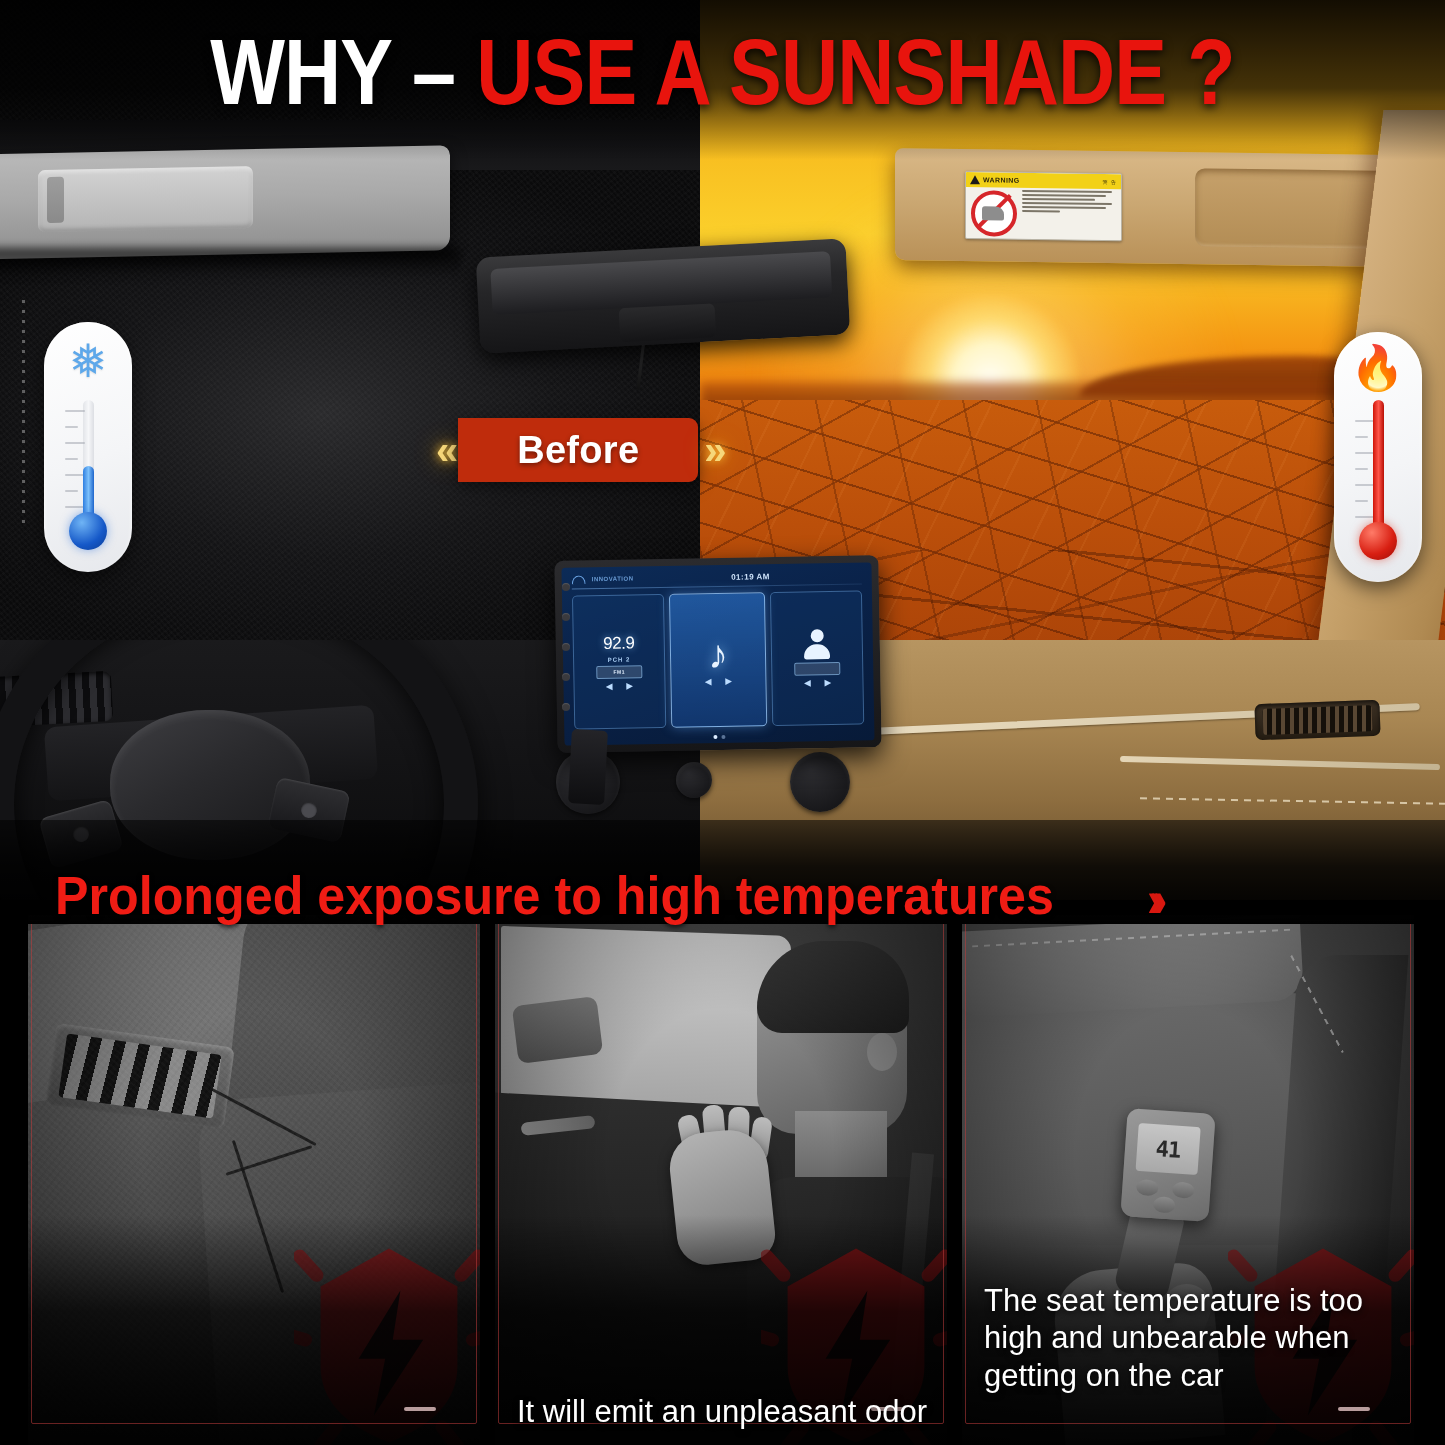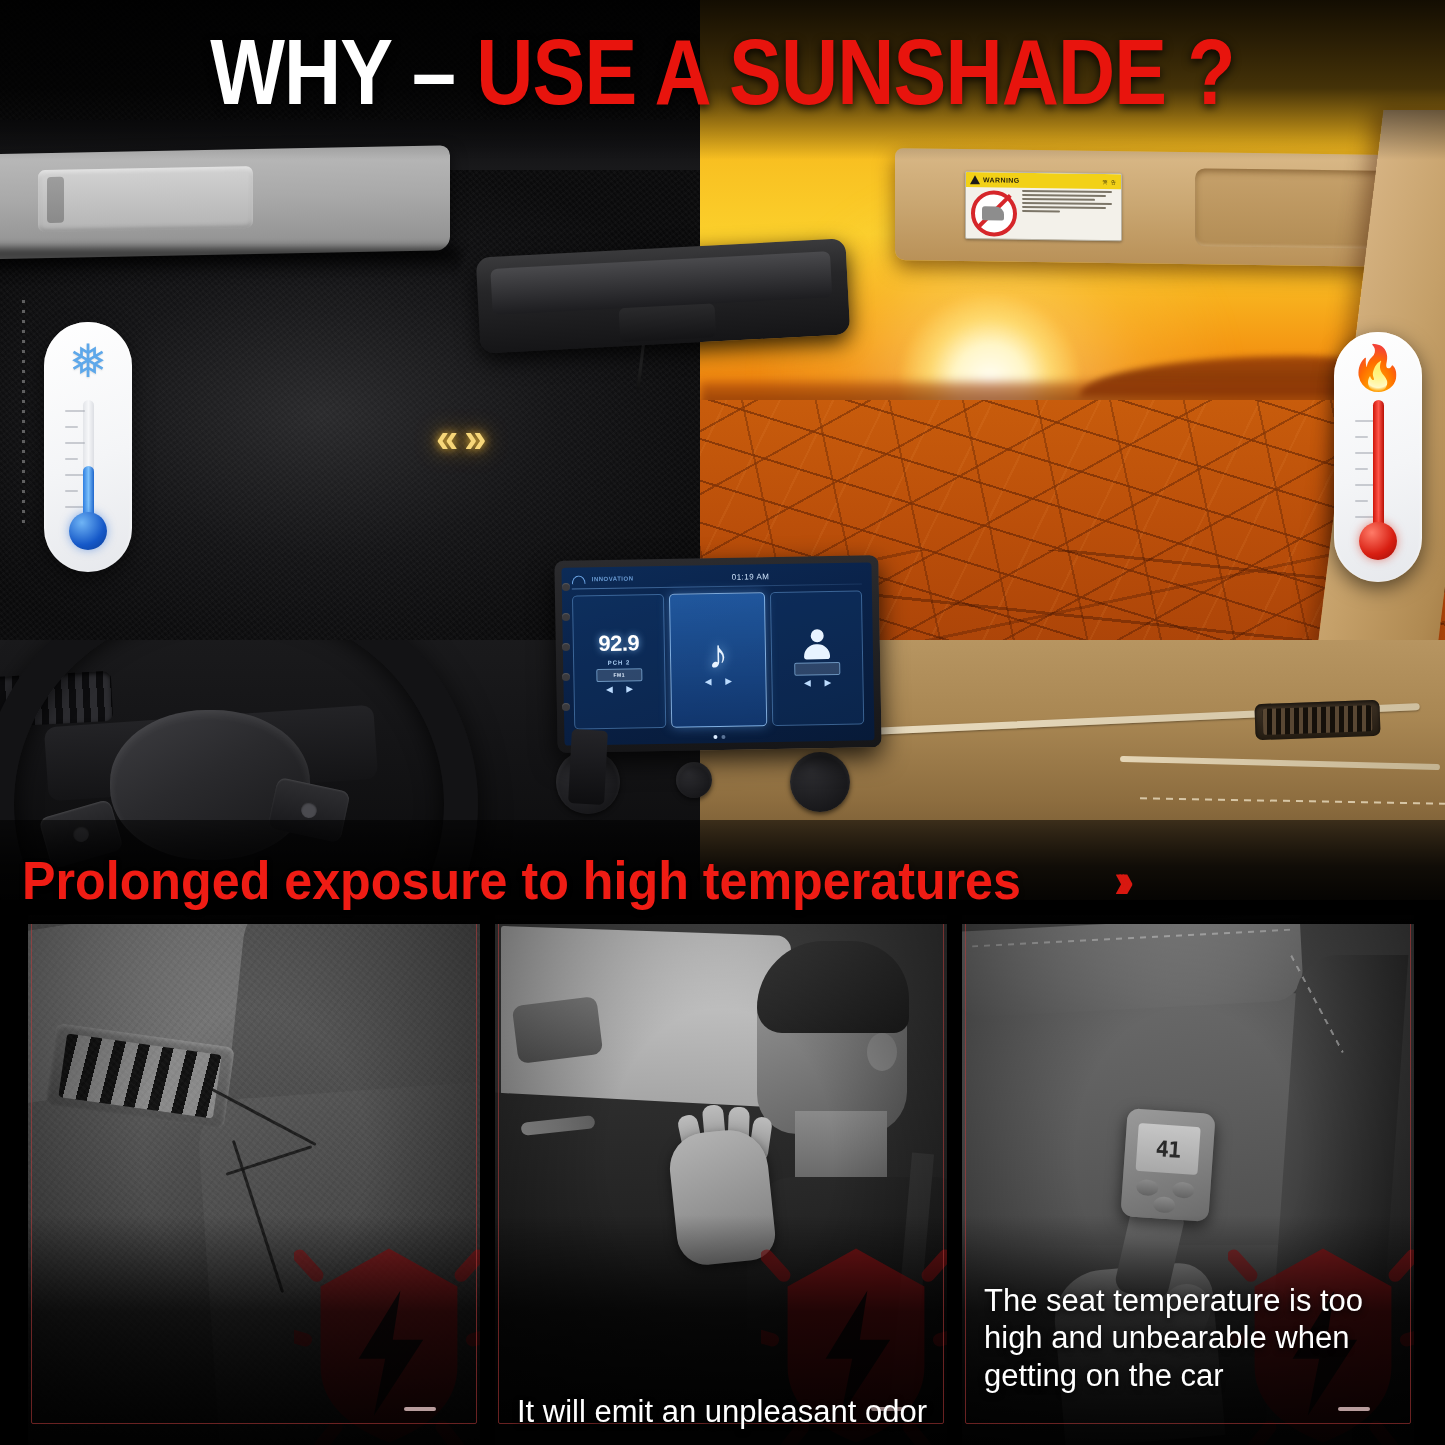--- a/index.html
+++ b/index.html
@@ -158,30 +158,30 @@
   .ivi{position:absolute;left:556px;top:558px;width:310px;height:178px;
     background:linear-gradient(180deg,#2b2b2e,#161618);border-radius:9px;padding:7px;
     box-shadow:0 10px 26px rgba(0,0,0,.8);transform:rotate(-1deg);}
   .ivi-screen{width:100%;height:100%;border-radius:4px;position:relative;overflow:hidden;
     background:linear-gradient(165deg,#0c2b57 0%,#0a2249 40%,#071a38 100%);}
   .ivi-top{position:absolute;left:0;top:4px;width:100%;height:16px;display:flex;
     align-items:center;padding:0 10px;box-sizing:border-box;gap:6px;}
   .ivi-wifi{width:12px;height:8px;border-radius:50% 50% 0 0/100% 100% 0 0;
     border:1.5px solid #6fa8e8;border-bottom:none;}
   .ivi-brand{font-size:6px;color:#79aee8;letter-spacing:.5px;font-weight:bold;opacity:.85;}
-  .ivi-time{font-size:8px;color:#cfe4fb;font-weight:normal;margin:0 auto;letter-spacing:.5px;}
+  .ivi-time{font-size:8px;color:#cfe4fb;font-weight:bold;margin:0 auto;letter-spacing:.5px;}
   .ivi-rule{position:absolute;left:10px;top:21px;width:calc(100% - 20px);height:1px;
     background:linear-gradient(90deg,rgba(120,175,235,.55),rgba(120,175,235,.12));}
   .ivi-cards{position:absolute;left:10px;top:28px;right:10px;bottom:16px;display:flex;gap:5px;}
   .ivi-card{flex:1;border:1px solid rgba(125,180,238,.42);border-radius:5px;position:relative;
     background:rgba(20,62,120,.30);display:flex;flex-direction:column;align-items:center;
     justify-content:center;gap:3px;}
   .ivi-card.mid{flex:1.05;background:linear-gradient(180deg,rgba(46,118,206,.62),rgba(24,72,142,.58));
     border-color:rgba(168,212,255,.72);box-shadow:0 0 12px rgba(90,160,240,.45);}
-  .freq{font-size:22px;font-weight:bold;color:#fff;letter-spacing:-.5px;
+  .freq{font-size:17px;font-weight:normal;color:#fff;letter-spacing:-.5px;
     text-shadow:0 0 7px rgba(140,200,255,.8);}
   .freq-sub{font-size:6px;color:#a9cdf2;letter-spacing:1px;font-weight:bold;}
   .chip{width:44px;height:11px;border-radius:2px;border:1px solid rgba(150,200,245,.6);
     background:rgba(255,255,255,.14);display:flex;align-items:center;justify-content:center;
     font-size:5px;color:#e3f0ff;font-weight:bold;letter-spacing:.5px;}
   .note{font-size:40px;line-height:1;color:#e8f3ff;text-shadow:0 0 12px rgba(150,210,255,.9);}
   .person{width:26px;height:30px;position:relative;}
   .person .head{position:absolute;left:50%;top:0;width:13px;height:13px;margin-left:-6.5px;
     border-radius:50%;background:#e8f3ff;}
   .person .body{position:absolute;left:50%;top:15px;width:26px;height:15px;margin-left:-13px;
@@ -240,21 +240,21 @@
     font-size:92px;font-weight:bold;line-height:1;letter-spacing:-1px;
     transform:scaleX(.86);transform-origin:center;white-space:nowrap;}
   .headline .w{color:#fff;text-shadow:0 3px 10px rgba(0,0,0,.9);}
   .headline .d{color:#fff;}
   .headline .r{color:#e8140d;text-shadow:0 3px 10px rgba(0,0,0,.85);}
   .hero-topfade{position:absolute;left:0;top:0;width:1445px;height:160px;z-index:5;
     background:linear-gradient(180deg,rgba(0,0,0,.92) 0%,rgba(0,0,0,.72) 55%,rgba(0,0,0,0) 100%);}
 
   
   .subhead{position:absolute;left:0;top:838px;width:1445px;height:84px;z-index:8;
-    display:flex;align-items:center;padding-left:22px;box-sizing:border-box;gap:18px;}
+    display:flex;align-items:flex-end;padding-left:55px;box-sizing:border-box;gap:18px;}
   .subhead-bg{position:absolute;left:0;top:820px;width:1445px;height:104px;z-index:7;
     background:linear-gradient(180deg,rgba(0,0,0,.55) 0%,rgba(0,0,0,.85) 45%,#000 100%);}
   .subhead-text{font-size:54px;font-weight:bold;color:#ef1c14;line-height:1;
     transform:scaleX(.93);transform-origin:left center;white-space:nowrap;
     text-shadow:0 2px 6px rgba(0,0,0,.8);}
   .subhead-chev{font-size:40px;font-weight:bold;color:#d81810;letter-spacing:-10px;
     transform:scaleY(1.25);}
 
   
   .panels{position:absolute;left:0;top:915px;width:1445px;height:530px;background:#000;}
@@ -520,20 +520,21 @@
           <i style="top:64px;width:20px"></i>
           <i style="top:80px;width:13px"></i>
         <i style="top:96px;width:20px"></i>
       </div>
       <div class="th-fill"></div>
       <div class="th-bulb"></div>
     </div>
 
     <div class="badges">
       <span class="chev left">«</span>
+      <span class="pill before">Before</span>
       <span class="chev right">»</span>
     </div>
 
     <div class="hero-topfade"></div>
     <div class="headline">
       <span class="w">WHY</span>
       <span class="d">–</span>
       <span class="r">USE A SUNSHADE ?</span>
     </div>
   </div>

